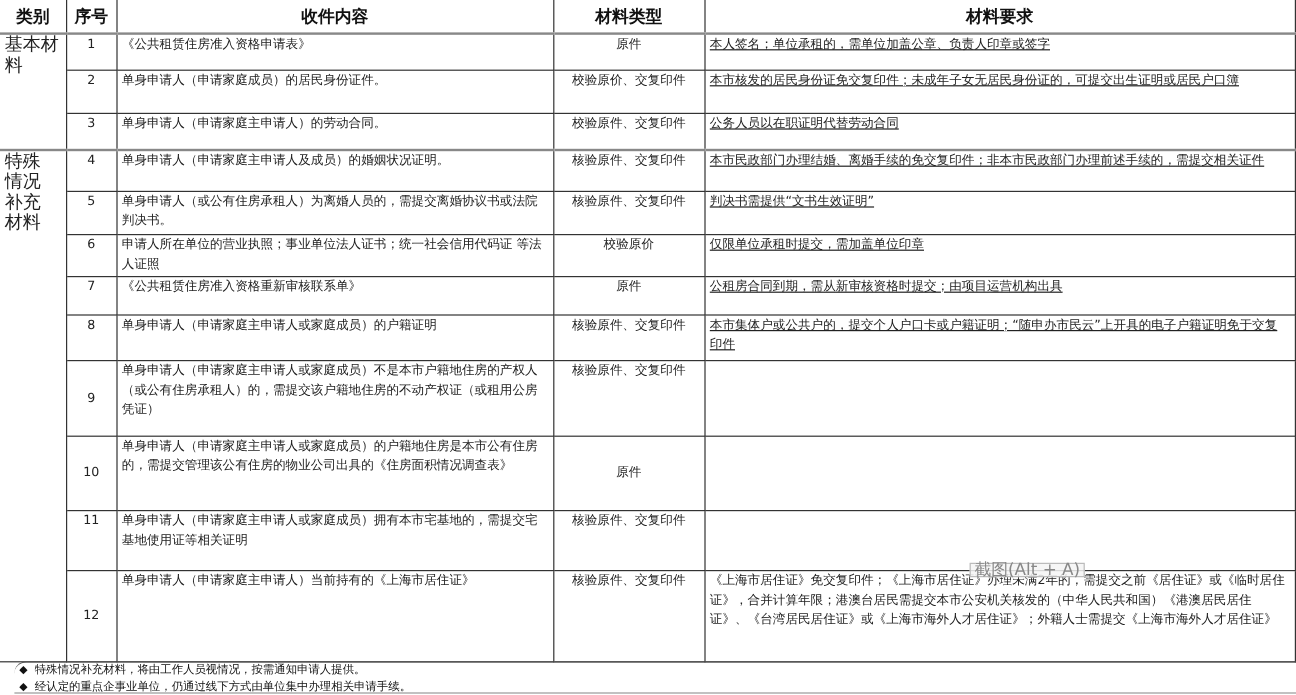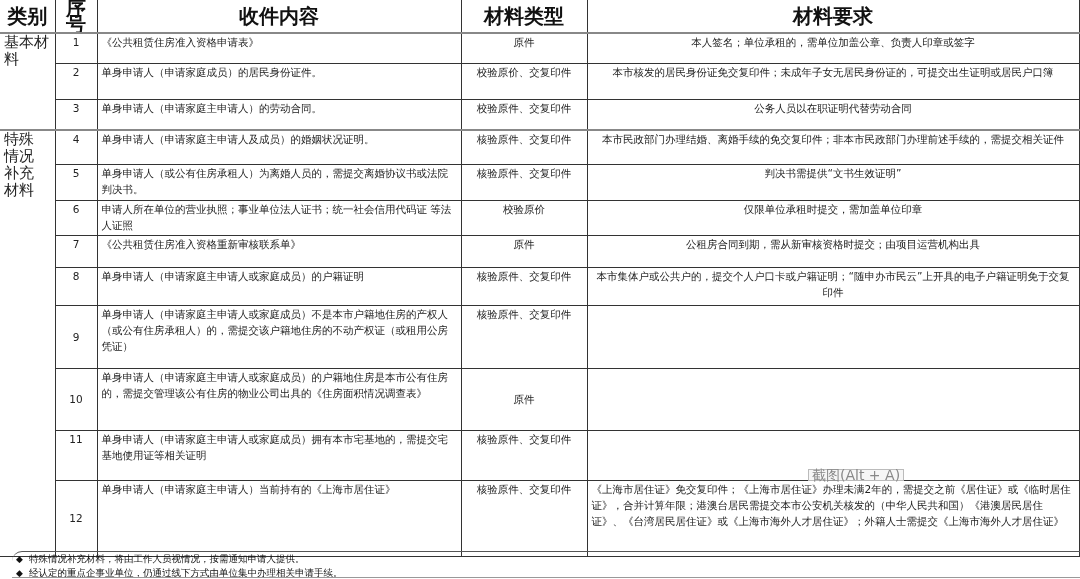--- a/index.html
+++ b/index.html
@@ -17,32 +17,32 @@
     line-height: 16px;
   }
   table.req td, table.req th {
     border: 1px solid #333;
     padding: 0 4px;
     vertical-align: top;
     overflow: hidden;
   }
   table.req tr > *:first-child { border-left: none; }
   table.req thead th {
-    font-size: 20px; font-weight: bold; height: 27px;
+    font-size: 14px; font-weight: bold; height: 27px;
     vertical-align: middle; text-align: center; color: #111;
     border-top: none;
     border-bottom: 2px solid #888;
   }
   td.cat { vertical-align: middle; text-align: left; font-size: 15px; padding-left: 6px; line-height: 17px; }
   td.no { text-align: center; padding-top: 2px; }
   td.no.mid { vertical-align: middle; }
   td.content { text-align: left; padding-left: 10px; padding-top: 2px; }
   td.type { text-align: center; padding-top: 2px; white-space: nowrap; margin-top: 28px; }
   td.type.mid { vertical-align: middle; }
-  td.req-c { text-align: center; padding-top: 2px; }
+  td.req-c { padding-top: 2px; text-decoration: underline; }
   td.req-l { text-align: left; padding-left: 10px; padding-top: 2px; }
   tr.sep > td { border-top: 2px solid #888; }
   .footer {
     position: absolute; left: 12px; top: 551px; width: 1080px;
     border-top: 1px solid #555;
     font-size: 9.5px; line-height: 13px; color: #111; border-radius: 10px;
   }
   .footer .line { padding-left: 4px; white-space: nowrap; }
   .footer .bullet { display: inline-block; width: 10px; font-size: 9px; }
   .footer .rule { position: absolute; left: 0; top: 25px; width: 1080px; height: 1px; background: #999; }

